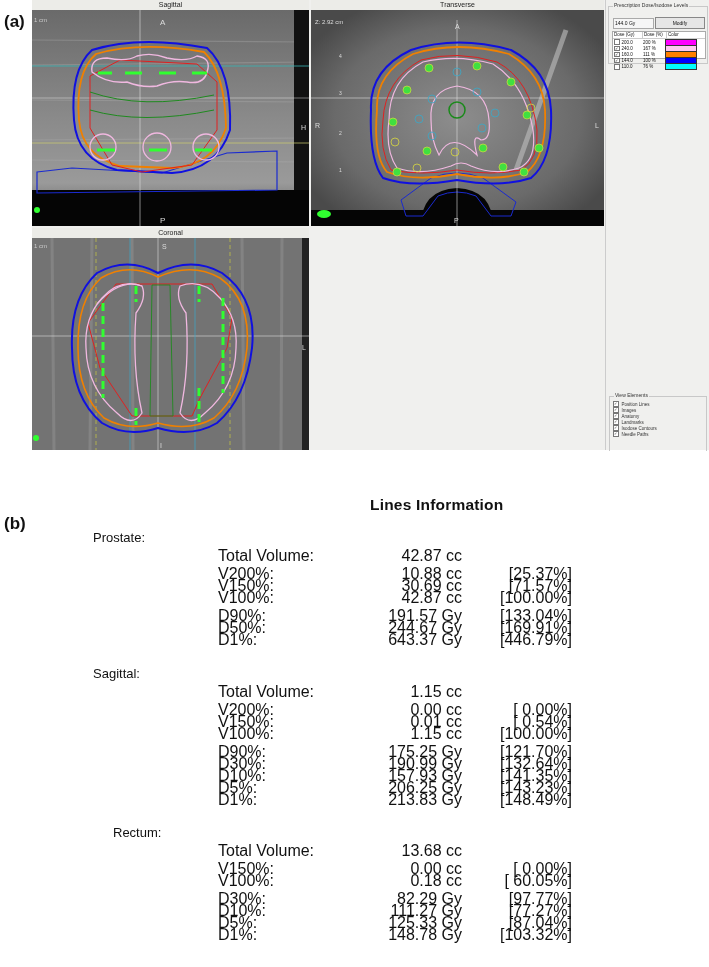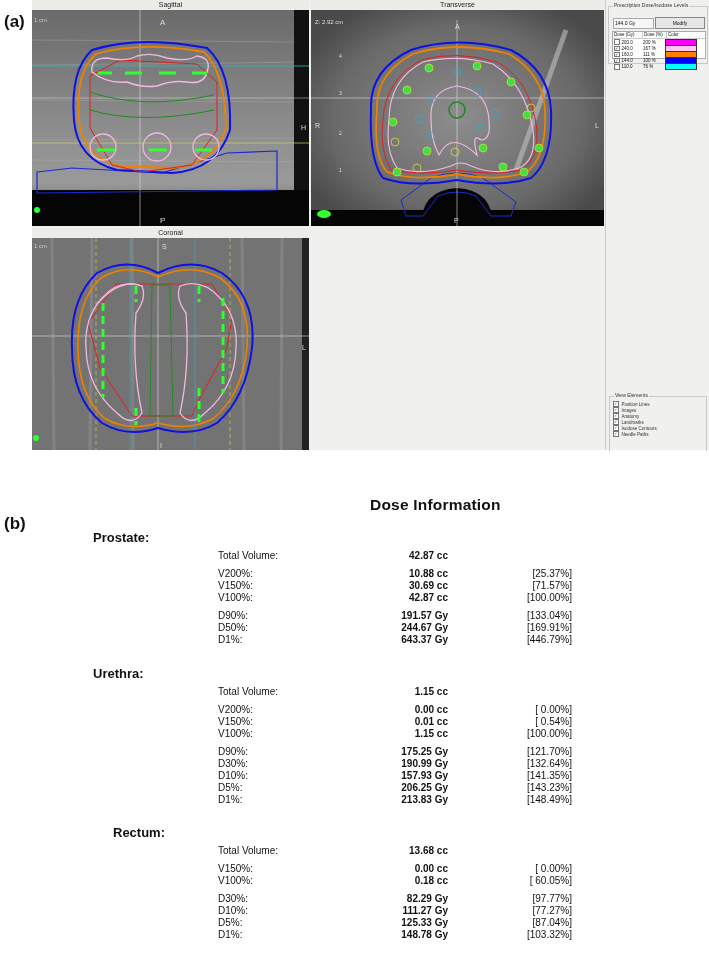--- a/index.html
+++ b/index.html
@@ -20,24 +20,24 @@
   .iso-head span { border-right:1px solid #ccc; padding-left:1px; }
   .iso-row { display:flex; height:6.2px; align-items:center; font-size:4.5px; }
   .iso-row .c1 { width:28px; display:flex; align-items:center; gap:2px; padding-left:1px; }
   .iso-row .c2 { width:22px; padding-left:1px; }
   .iso-row .c3 { width:30px; height:5px; border:1px solid #333; }
   .cb { width:3.5px; height:3.5px; border:0.5px solid #777; background:#fff; font-size:4px; line-height:3.5px; text-align:center; display:inline-block; }
   .ve-item { display:flex; align-items:center; gap:3px; font-size:4.5px; height:6px; color:#333; }
 
   .report { position:absolute; left:0; top:480px; width:709px; height:487px; }
   .report-title { position:absolute; left:370px; top:16px; font-size:15.5px; font-weight:bold; letter-spacing:0.2px; }
-  .sec-title { position:absolute; left:93px; font-size:13px; font-weight:bold; }
-  .row { position:absolute; left:218px; width:360px; height:12px; font-size:10px; line-height:12px; }
+  .sec-title { position:absolute; left:93px; font-size:13px; font-weight:normal; }
+  .row { position:absolute; left:218px; width:360px; height:12px; font-size:16px; line-height:12px; }
   .row .k { position:absolute; left:0; }
-  .row .v { position:absolute; right:130px; text-align:center;font-weight:bold; }
+  .row .v { position:absolute; right:116px; text-align:center; }
   .row .p { position:absolute; right:6px; text-align:center; }
 </style>
 </head>
 <body>
 
 <div class="panel-label" style="left:4px;top:12px;">(a)</div>
 <div class="panel-label" style="left:4px;top:514px;">(b)</div>
 
 <div class="app">
 
@@ -289,21 +289,21 @@
         <div class="ve-item">
             <span class="cb">✓</span>
             <span>Needle Paths</span>
           </div>
       </div>
     </div>
   </div>
 </div>
 
 <div class="report">
-  <div class="report-title">Dose Information</div>
+  <div class="report-title">Lines Information</div>
 
   <div class="sec-title" style="top:50px;">Prostate:</div>
   <div class="row" style="top:70px;">
       <span class="k">Total Volume:</span>
       <span class="v">42.87 cc</span>
       <span class="p"></span>
     </div>
   <div class="row" style="top:88px;">
       <span class="k">V200%:</span>
       <span class="v">10.88 cc</span>
@@ -328,21 +328,21 @@
       <span class="k">D50%:</span>
       <span class="v">244.67 Gy</span>
       <span class="p">[169.91%]</span>
     </div>
   <div class="row" style="top:154px;">
       <span class="k">D1%:</span>
       <span class="v">643.37 Gy</span>
       <span class="p">[446.79%]</span>
     </div>
 
-  <div class="sec-title" style="top:186px;">Urethra:</div>
+  <div class="sec-title" style="top:186px;">Sagittal:</div>
   <div class="row" style="top:206px;">
       <span class="k">Total Volume:</span>
       <span class="v">1.15 cc</span>
       <span class="p"></span>
     </div>
   <div class="row" style="top:224px;">
       <span class="k">V200%:</span>
       <span class="v">0.00 cc</span>
       <span class="p">[ 0.00%]</span>
     </div>

